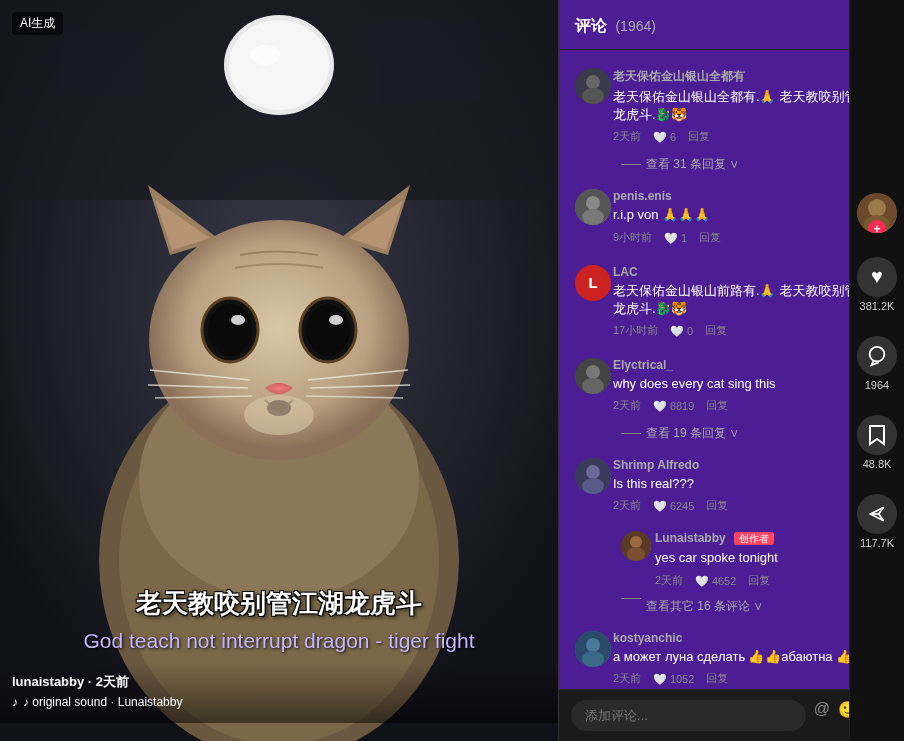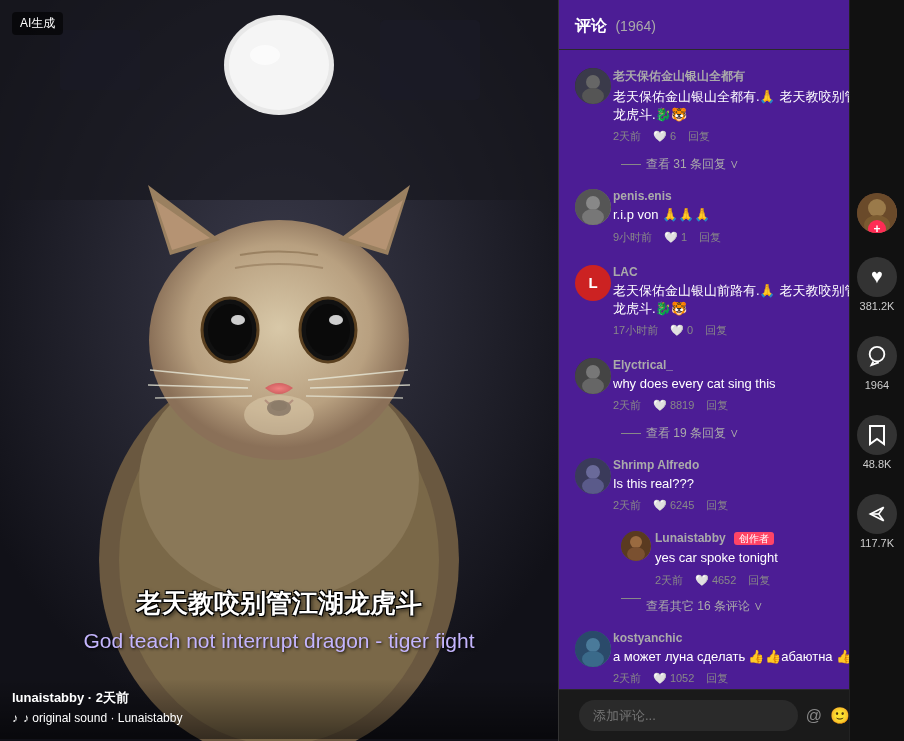--- a/index.html
+++ b/index.html
@@ -70,21 +70,21 @@
       color: #c4b5fd;
       font-size: 21px;
       font-weight: 400;
       text-align: center;
       white-space: nowrap;
       text-shadow: 1px 1px 3px rgba(0,0,0,0.9);
     }
 
     .video-bottom {
       position: absolute;
-      bottom: 2px;
+      bottom: 18px;
       left: 0;
       right: 0;
       padding: 10px 12px 14px;
       background: linear-gradient(transparent, rgba(0,0,0,0.5));
     }
 
     .user-info {
       color: #fff;
       font-size: 13px;
       font-weight: 600;
@@ -209,21 +209,21 @@
     .comment-text {
       color: #fff;
       font-size: 13px;
       line-height: 1.4;
       margin-bottom: 5px;
       word-break: break-word;
     }
 
     .comment-meta {
       display: flex;
-      align-items: center;
+      align-items: flex-end;
       gap: 12px;
       color: #888;
       font-size: 11px;
     }
 
     .comment-time { color: #888; }
 
     .like-btn {
       display: flex;
       align-items: center;
@@ -279,23 +279,22 @@
       gap: 5px;
       margin: 2px 16px 6px 62px;
       color: #aaa;
       font-size: 12px;
       cursor: pointer;
     }
 
     
     .comment-input-area {
       border-top: 1px solid #2a2a2a;
-      padding: 10px 20px;
-      display: flex;
-      align-items: center;
+      padding: 10px 12px;
+      display: flex;
       gap: 8px;
       background: #1a1a1a;
       flex-shrink: 0;
     }
 
     .comment-input {
       flex: 1;
       background: #2a2a2a;
       border: none;
       border-radius: 20px;

